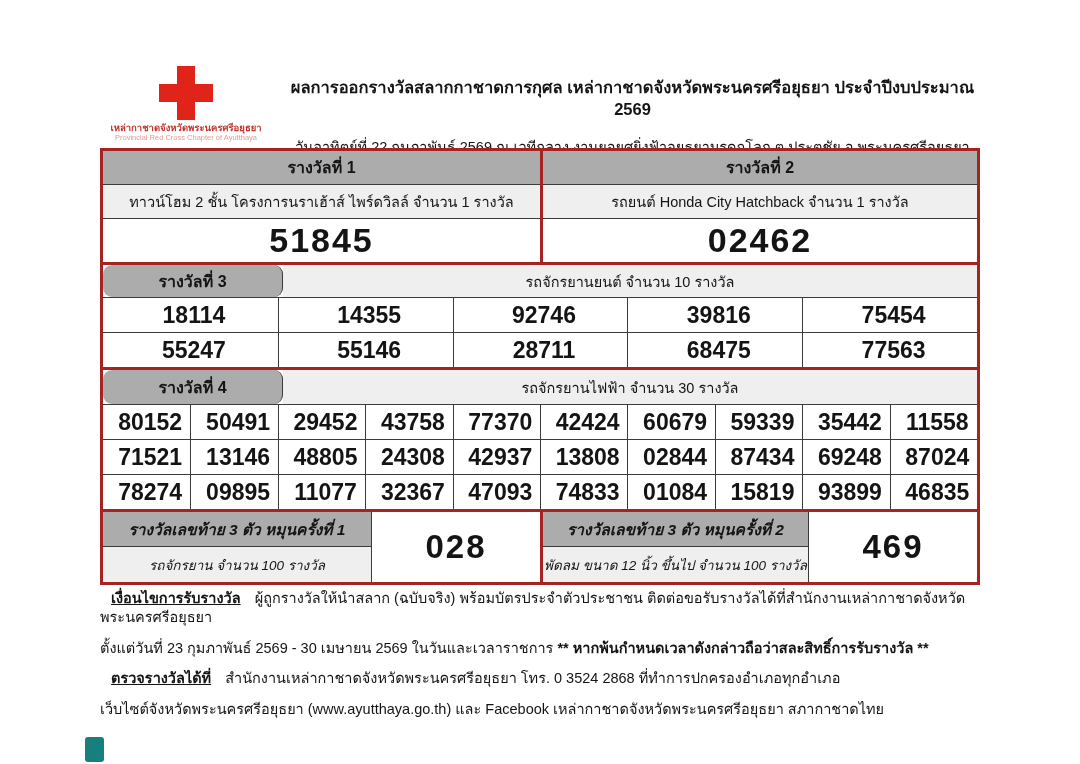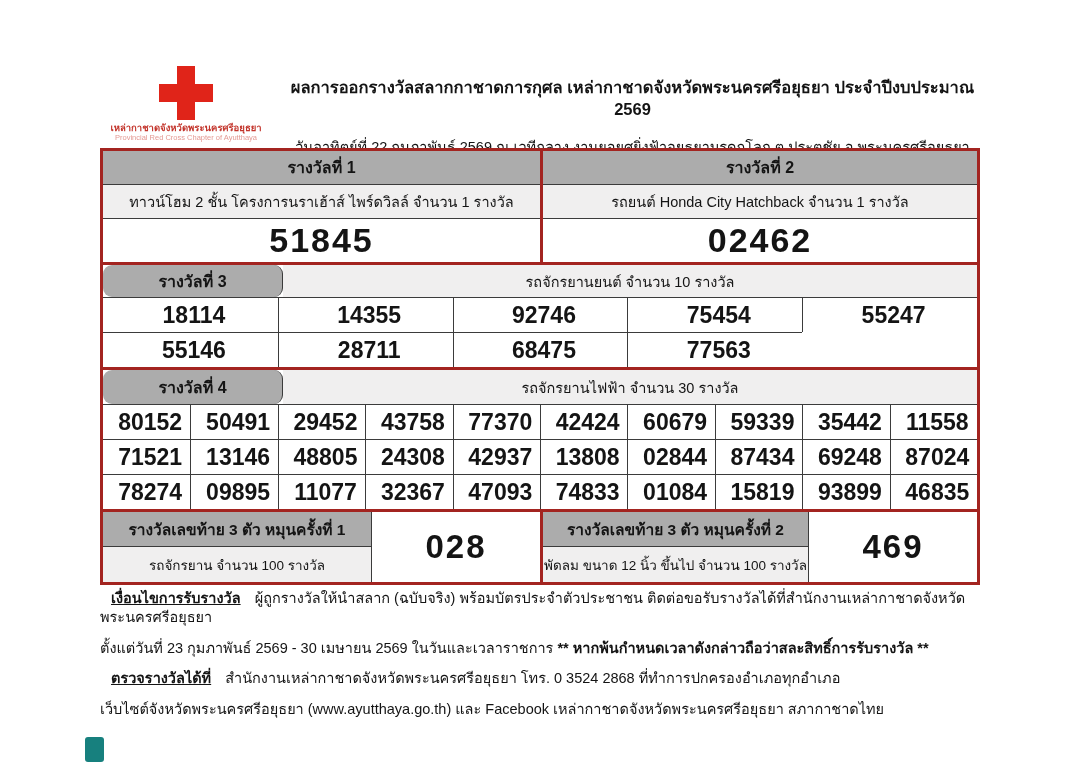--- a/index.html
+++ b/index.html
@@ -49,21 +49,21 @@
 
   .grid5{display:grid;grid-template-columns:repeat(5,1fr);}
   .grid10{display:grid;grid-template-columns:repeat(10,1fr);}
   .ncell{height:35px;display:flex;align-items:center;justify-content:center;background:#fff;
         font-weight:bold;font-size:23px;border-top:1px solid var(--line);border-left:1px solid var(--line);padding-left:7px;}
   .grid5 .ncell:nth-child(5n+1),.grid10 .ncell:nth-child(10n+1){border-left:none;}
 
   .secD{border-top:3px solid var(--red);display:grid;grid-template-columns:1fr 1fr;}
   .dhalf{display:grid;grid-template-columns:1fr 168px;}
   .dhalf.right{border-left:3px solid var(--red);}
-  .dleft{display:flex;flex-direction:column;border-right:1px solid var(--line);}
+  .dleft{display:flex;flex-direction:column;border-right:1px solid var(--line);font-style:italic;}
   .dhdr{height:35px;background:var(--hdr-gray);display:flex;align-items:center;justify-content:center;
         font-weight:bold;font-size:15.5px;border-bottom:1px solid var(--line);}
   .ddesc{height:35px;background:var(--desc-gray);display:flex;align-items:center;justify-content:center;font-size:13.5px;}
   .dnum{background:#fff;display:flex;align-items:center;justify-content:center;
         font-weight:bold;font-size:33px;letter-spacing:2px;}
 
   
   .footer{position:absolute;left:100px;top:589px;width:880px;font-size:14.5px;line-height:19px;}
   .fline{margin-bottom:11.5px;}
   .fhead{font-weight:bold;text-decoration:underline;margin-right:10px;margin-left:11px;}
@@ -104,20 +104,21 @@
 
     <div class="secB">
       <div class="labelrow">
         <div class="plabel">รางวัลที่ 3</div>
         <div class="ldesc">รถจักรยานยนต์ จำนวน 10 รางวัล</div>
       </div>
       <div class="grid5">
         <div class="ncell">18114</div>
         <div class="ncell">14355</div>
         <div class="ncell">92746</div>
+        <div class="ncell">39816</div>
         <div class="ncell">75454</div>
         <div class="ncell">55247</div>
         <div class="ncell">55146</div>
         <div class="ncell">28711</div>
         <div class="ncell">68475</div>
         <div class="ncell">77563</div>
       </div>
     </div>
 
     <div class="secC">

